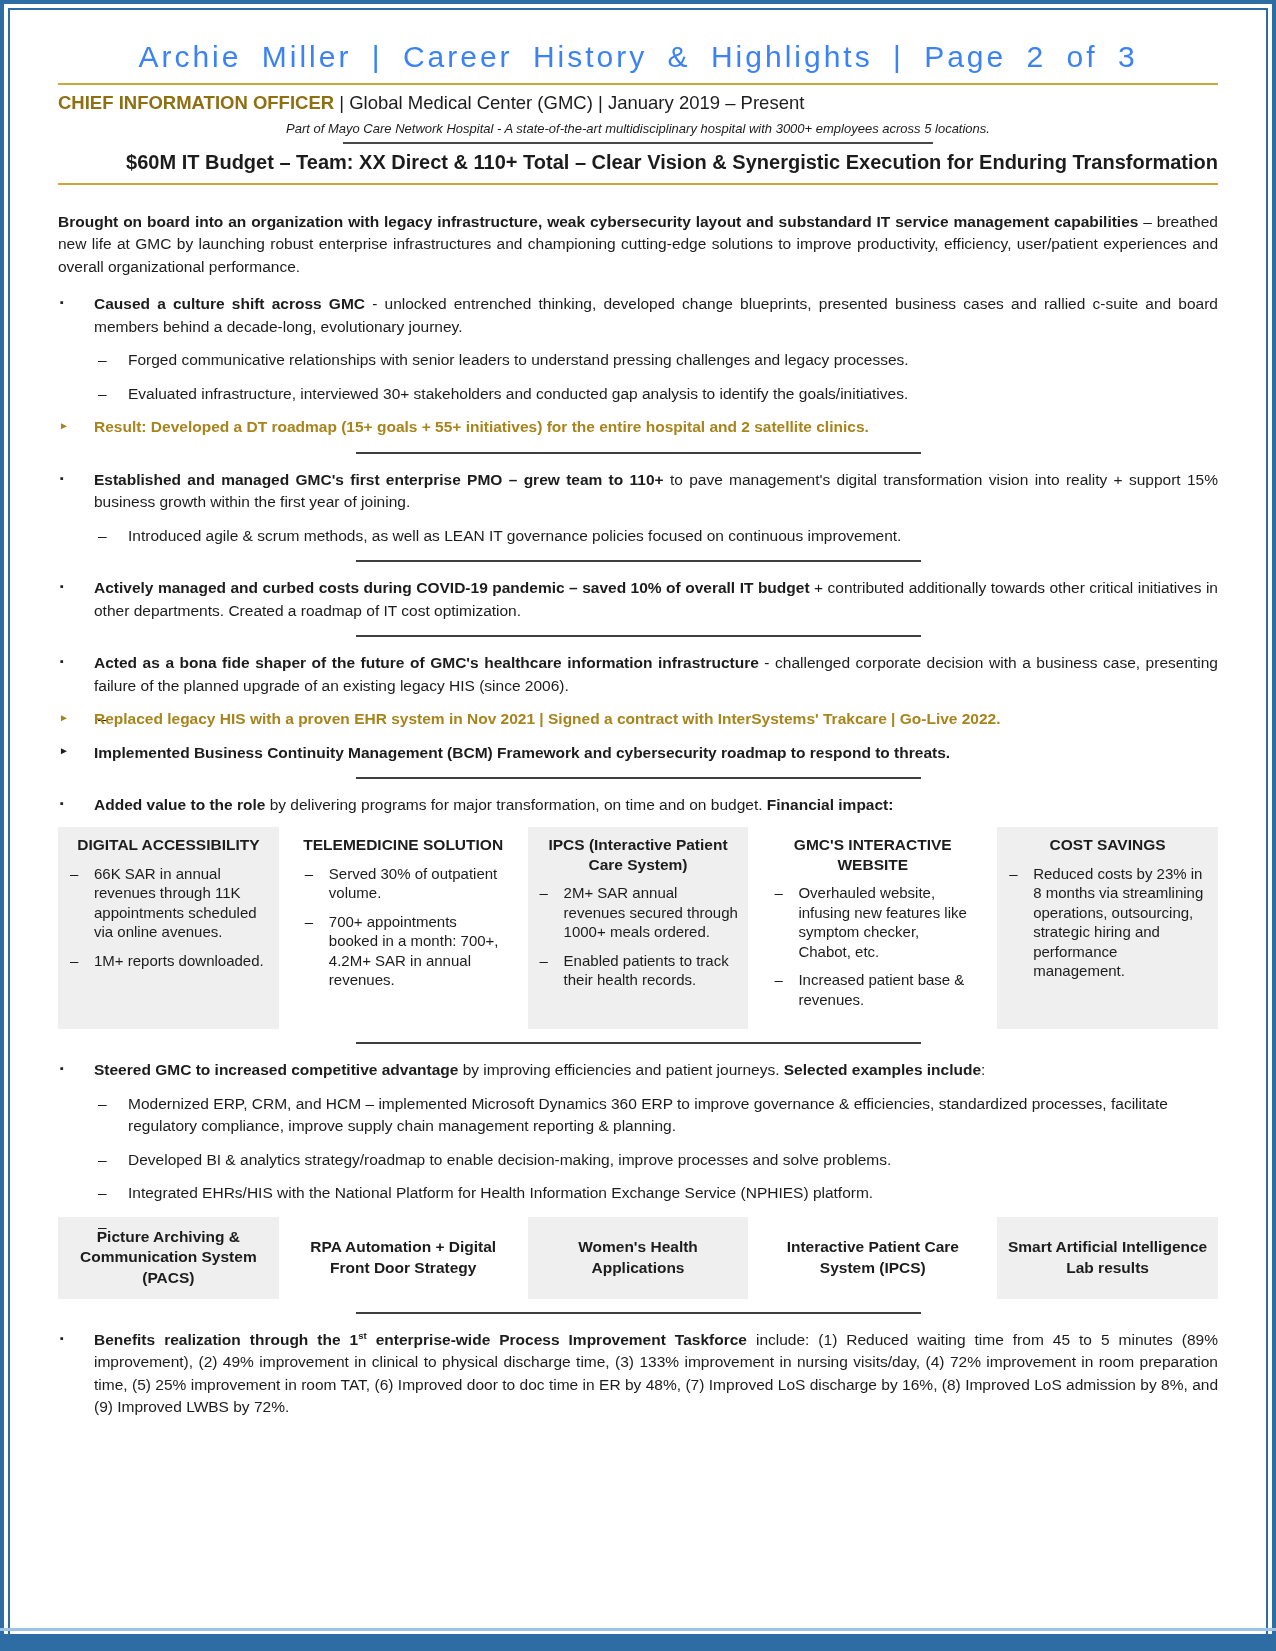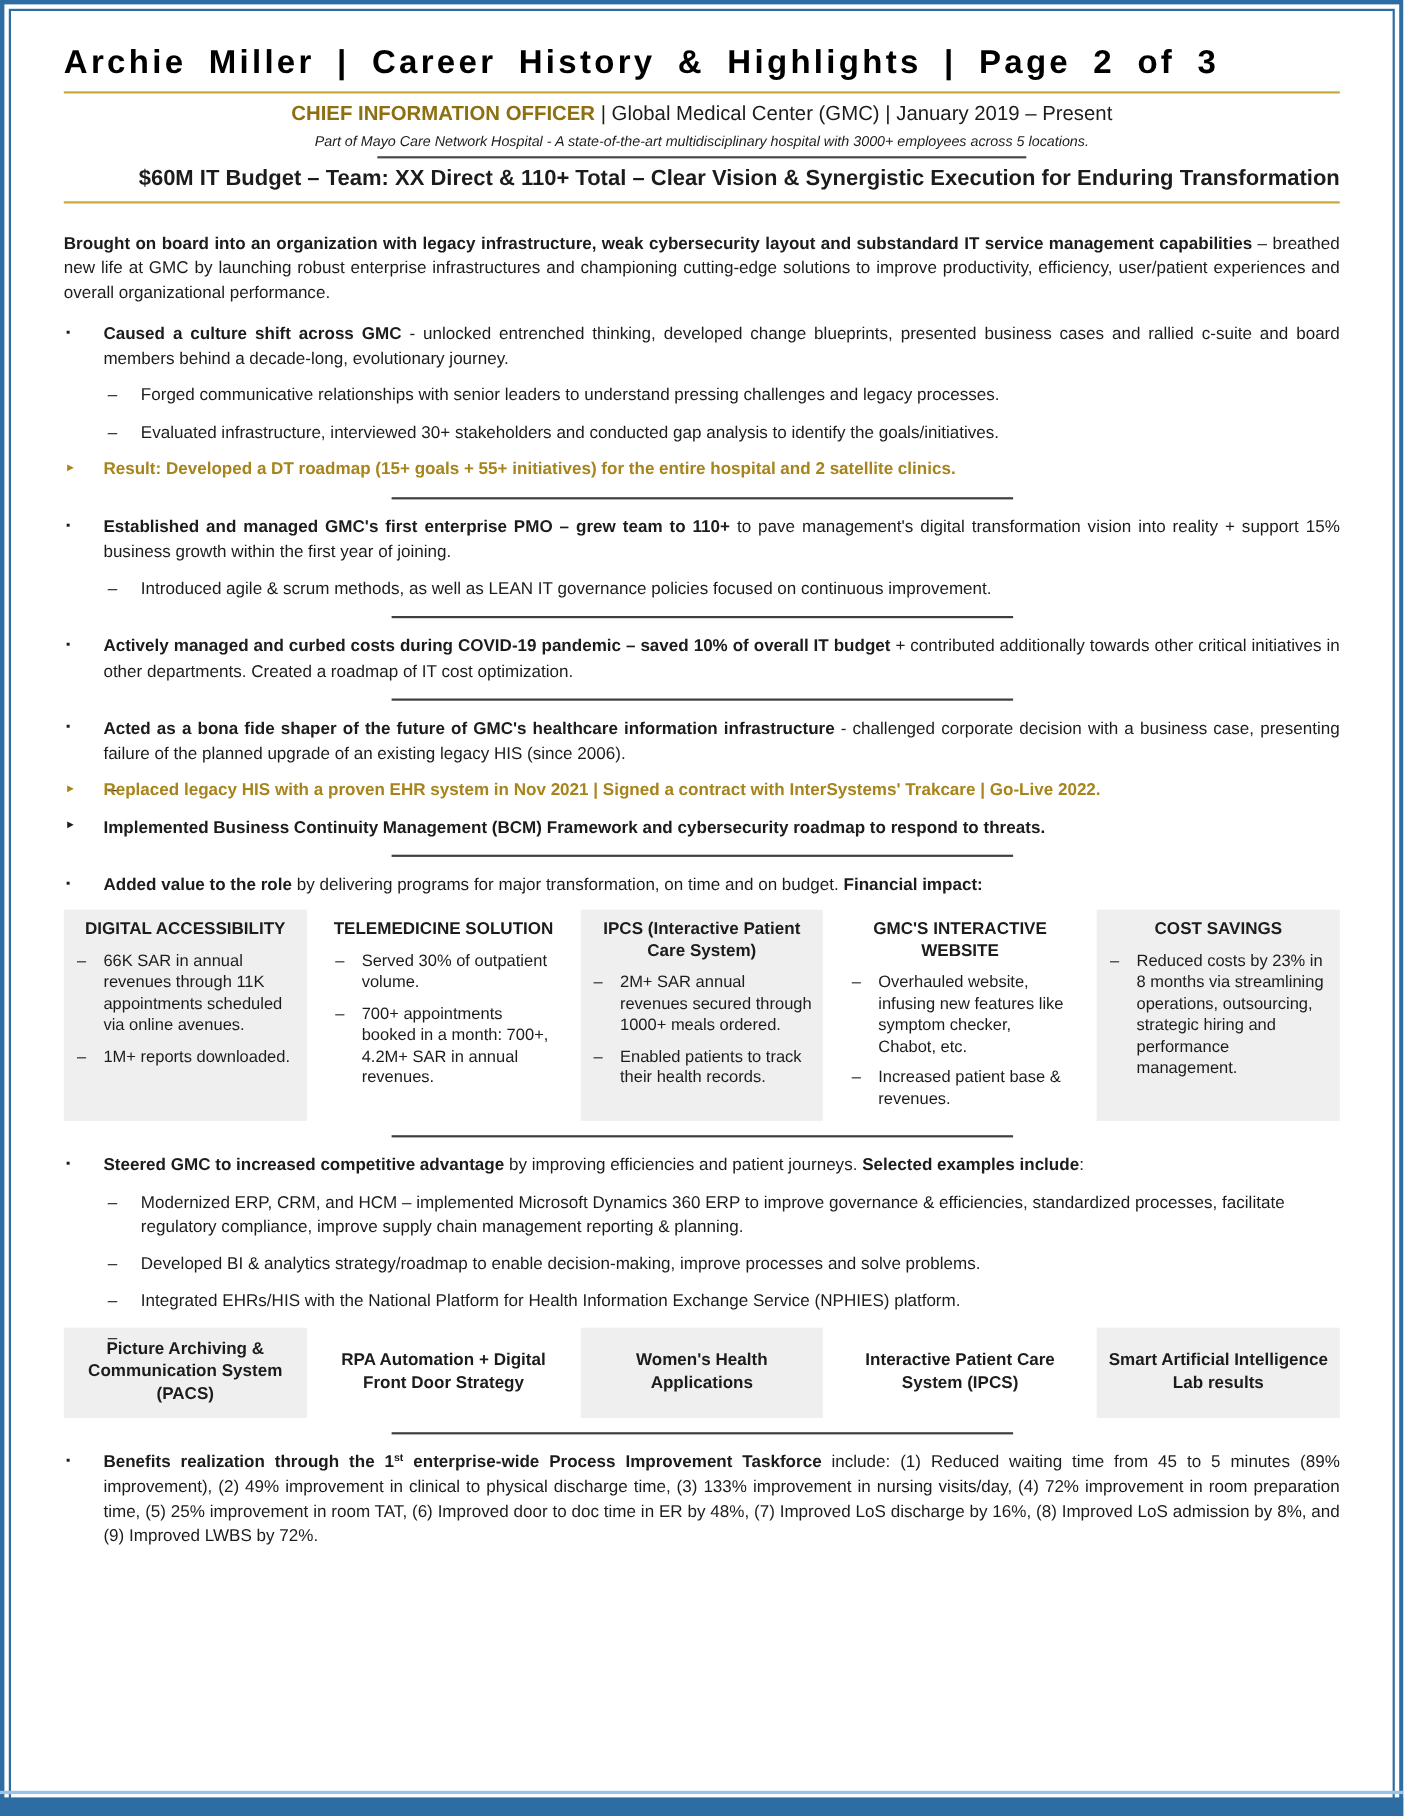--- a/index.html
+++ b/index.html
@@ -7,23 +7,23 @@
     position:relative;width:1276px;height:1651px;background:#fff;
     font-family:"Liberation Sans",sans-serif;color:#1c1c1c;overflow:hidden;
   }
   .frame-outer{position:absolute;inset:0;border:4px solid #2E6DA4;pointer-events:none;z-index:5;}
   .frame-inner{position:absolute;inset:8px;border:2px solid #2E6DA4;pointer-events:none;z-index:5;}
   .bottom-bar{position:absolute;left:0;right:0;bottom:0;height:17px;background:#2E6DA4;z-index:6;}
   .bottom-bar::before{content:"";position:absolute;left:0;right:0;top:-6px;height:3px;background:#9CC2E5;}
 
   .content{position:absolute;left:58px;right:58px;top:40px;z-index:2;}
 
-  .doc-title{text-align:left;color:#000000;font-size:30px;font-weight:bold;letter-spacing:3px;word-spacing:9px;}
+  .doc-title{text-align:center;color:#3b82f6;font-size:30px;font-weight:normal;letter-spacing:3px;word-spacing:9px;}
   .gold-rule{border:none;border-top:2px solid #C9A93B;margin:9px 0 7px 0;}
-  .role-line{text-align:center;font-size:18.5px;}
+  .role-line{text-align:left;font-size:18.5px;}
   .role-title{color:#8E6F12;font-weight:bold;}
   .subtitle{text-align:center;font-style:italic;font-size:13px;margin-top:7px;}
   .subtitle-rule{width:590px;border:none;border-top:2px solid #4a4a4a;margin:6px auto 7px auto;}
   .budget-line{text-align:right;font-weight:bold;font-size:20px;margin:2px 0 0 0;}
 
   .intro{font-size:15.5px;line-height:1.45;text-align:justify;margin-top:26px;}
 
   .b{font-weight:bold;}
   sup{font-size:0.62em;}
 
@@ -32,21 +32,21 @@
   .bullet{padding-left:36px;margin-top:15px;text-align:justify;}
   .bullet .marker{left:2px;top:2px;font-size:11px;}
   .dash{padding-left:70px;margin-top:11px;}
   .dash .marker{left:40px;}
   .result{padding-left:36px;margin-top:11px;font-weight:bold;}
   .result .marker{left:1px;top:2.5px;font-size:10px;}
   .result.gold{color:#A8841C;}
   .divider{width:565px;border:none;border-top:2px solid #3f3f3f;margin:13px auto;}
 
   .cols{display:flex;gap:14px;margin-top:11px;}
-  .col{flex:1;padding:8px 9px 10px 9px;font-size:15px;line-height:1.3;}
+  .col{flex:1;padding:8px 9px 20px 9px;font-size:15px;line-height:1.3;}
   .col.shaded{background:#EFEFEF;}
   .col-header{font-weight:bold;text-align:center;font-size:15.5px;line-height:1.25;margin-bottom:4px;}
   .col-item{position:relative;padding-left:27px;margin-top:9px;}
   .col-item .dash-m{position:absolute;left:3px;top:0;}
 
   .boxes{display:flex;gap:14px;margin-top:12px;align-items:flex-end;}
   .pbox{flex:1;min-height:72px;display:flex;align-items:center;justify-content:center;
         text-align:center;font-weight:bold;font-size:15.5px;line-height:1.3;padding:5px 8px;}
   .pbox.shaded{background:#EFEFEF;}
 </style>

